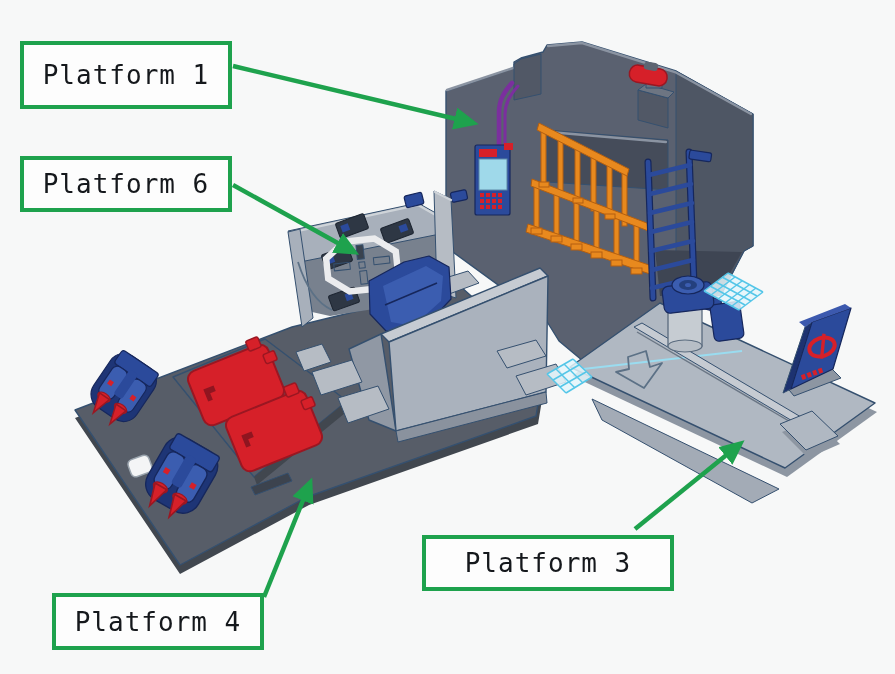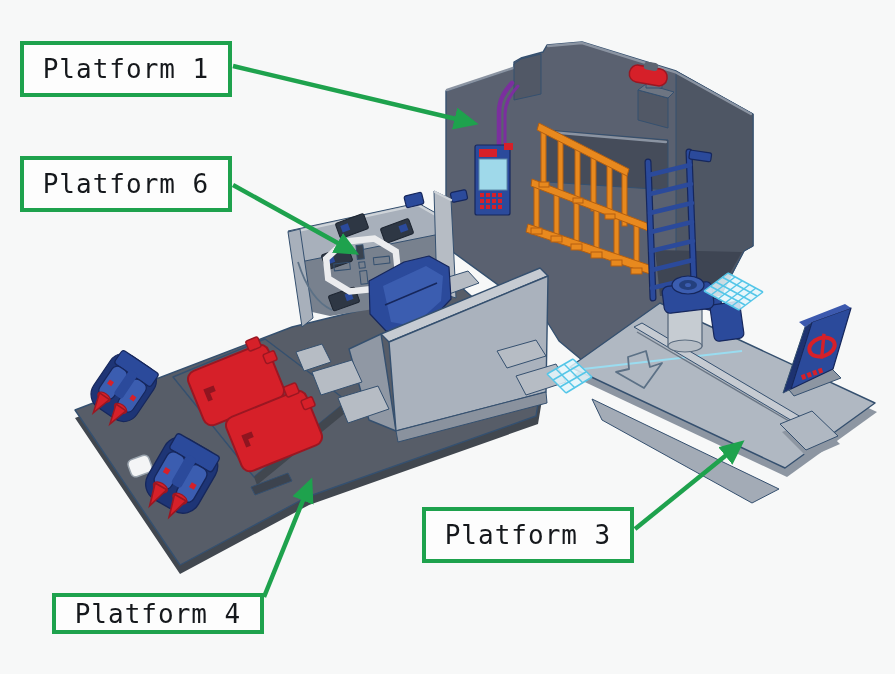--- a/index.html
+++ b/index.html
@@ -379,24 +379,24 @@
     </marker>
   </defs>
   <g>
     <line class="arrowln" marker-end="url(#ah)" x1="233" y1="66" x2="473" y2="123"></line>
     <line class="arrowln" marker-end="url(#ah)" x1="233" y1="185" x2="354" y2="252"></line>
     <line class="arrowln" marker-end="url(#ah)" x1="635" y1="529" x2="740" y2="444"></line>
     <line class="arrowln" marker-end="url(#ah)" x1="264" y1="597" x2="310" y2="483"></line>
   </g>
 </svg>
 
-<div class="note" style="left:20px;top:41px;width:212px;height:56px;">
+<div class="note" style="left:20px;top:41px;width:212px;height:68px;">
   <span>Platform 1</span>
 </div>
 <div class="note" style="left:20px;top:156px;width:212px;height:56px;">
   <span>Platform 6</span>
 </div>
-<div class="note" style="left:422px;top:507px;width:212px;height:56px;">
+<div class="note" style="left:422px;top:535px;width:252px;height:56px;">
   <span>Platform 3</span>
 </div>
-<div class="note" style="left:52px;top:593px;width:212px;height:41px;">
+<div class="note" style="left:52px;top:593px;width:212px;height:57px;">
   <span>Platform 4</span>
 </div>
 
 </body></html>

